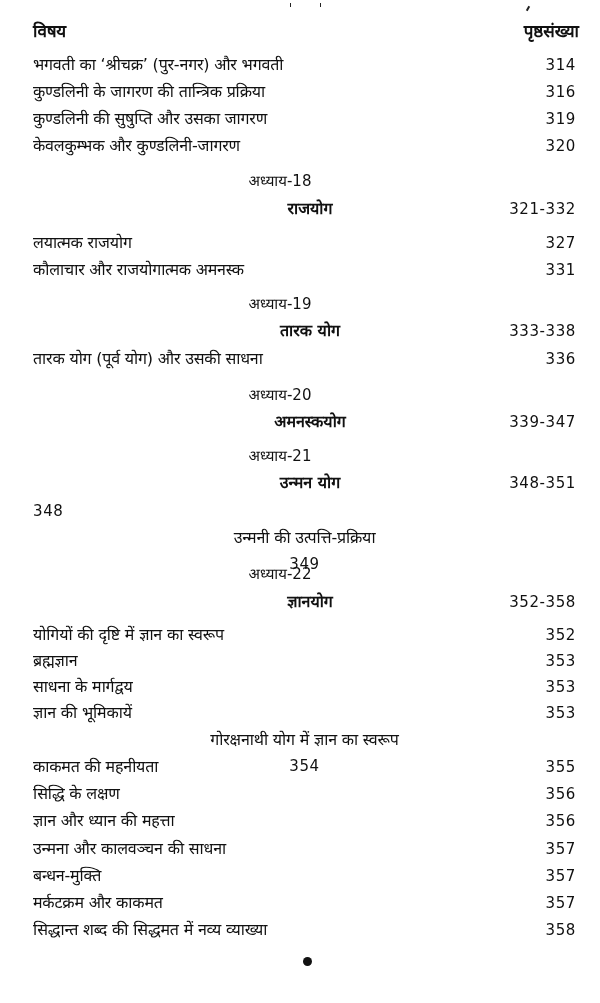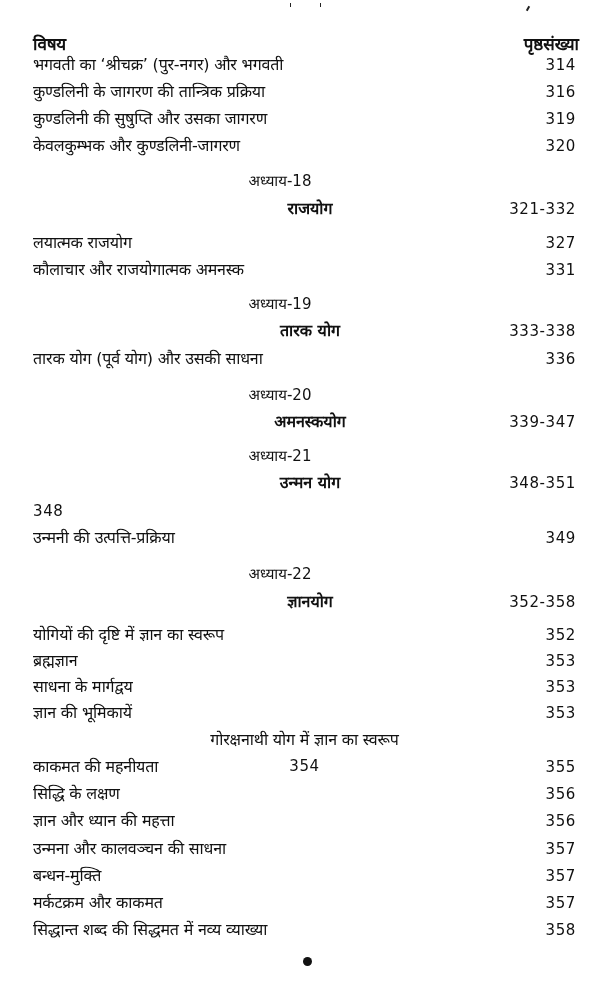--- a/index.html
+++ b/index.html
@@ -94,21 +94,21 @@
   </style>
 </head>
 <body>
 
 <div class="page">
 
   <div class="speck" style="left:290px;top:3px;width:1px;height:4px;"></div>
   <div class="speck" style="left:320px;top:3px;width:1px;height:4px;"></div>
   <div class="speck" style="left:527px;top:6px;width:2px;height:5px;transform:rotate(30deg);"></div>
 
-  <div class="row header" style="top:31px;">
+  <div class="row header" style="top:18px;">
     <span class="title">विषय</span>
     <span style="margin-right:-3px;">पृष्ठसंख्या</span>
   </div>
 
   <div class="row" style="top:52px;align-items:center;">
     <span class="title">भगवती का ‘श्रीचक्र’ (पुर-नगर) और भगवती</span>
     <span class="pg">314</span>
   </div>
   <div class="row" style="top:79px;">
     <span class="title">कुण्डलिनी के जागरण की तान्त्रिक प्रक्रिया</span>
@@ -162,21 +162,21 @@
   <div class="chapter-label" style="top:444px;">
     <span>अध्याय-21</span>
   </div>
   <div class="chapter-title-row" style="top:470px;">
     <span class="ctitle">उन्मन योग</span>
     <span class="crange">348-351</span>
   </div>
   <div class="row" style="top:498px;">
     <span class="pg">348</span>
   </div>
-  <div class="row" style="top:525px;">
+  <div class="row" style="top:525px;flex-direction:column;">
     <span class="title">उन्मनी की उत्पत्ति-प्रक्रिया</span>
     <span class="pg">349</span>
   </div>
 
   <div class="chapter-label" style="top:562px;">
     <span>अध्याय-22</span>
   </div>
   <div class="chapter-title-row" style="top:589px;">
     <span class="ctitle">ज्ञानयोग</span>
     <span class="crange">352-358</span>

